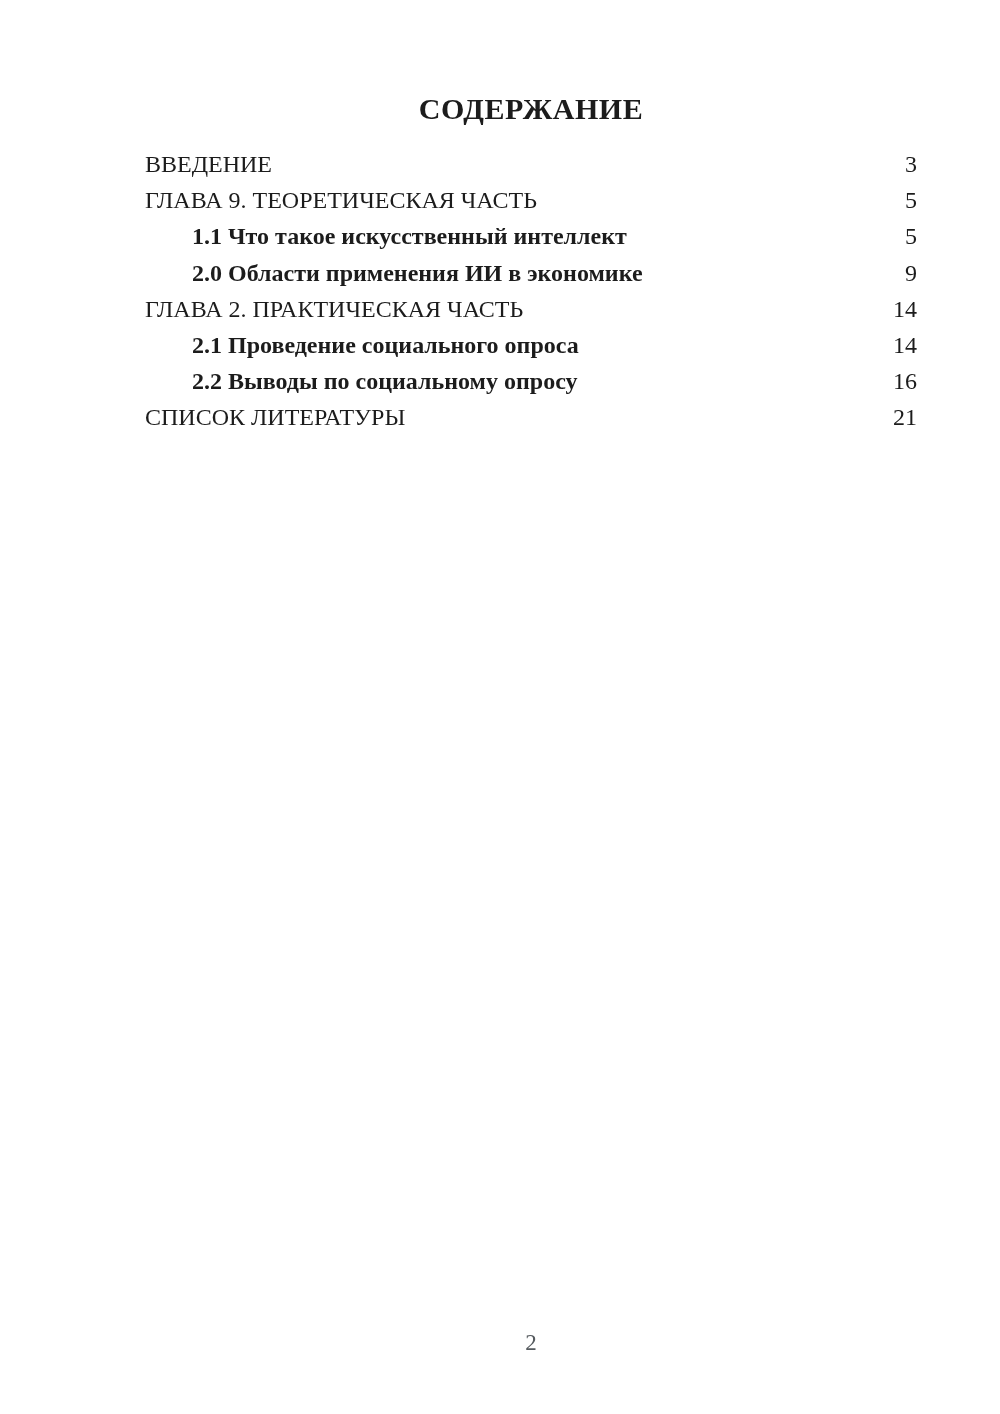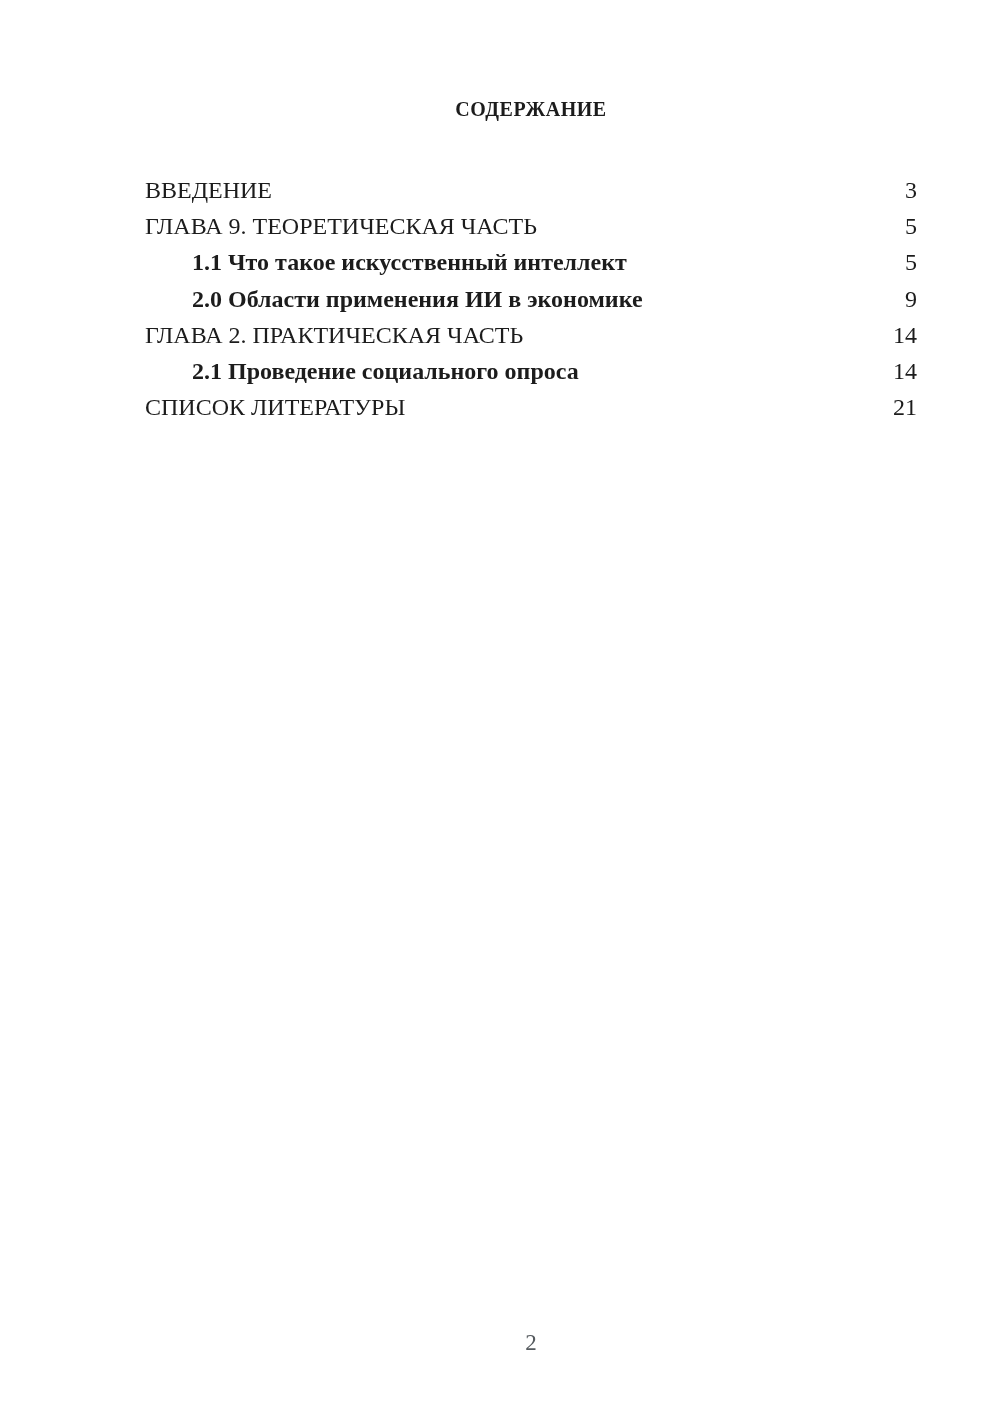--- a/index.html
+++ b/index.html
@@ -19,27 +19,27 @@
   }
   .content {
     position: absolute;
     left: 145px;
     right: 83px;
     top: 95px;
   }
   .doc-title {
     text-align: center;
     font-weight: bold;
-    font-size: 20px;
+    font-size: 30px;
     letter-spacing: 0.5px;
     line-height: 28px;
     margin: 0 0 0 0;
   }
   .toc {
-    margin-top: 49px;
+    margin-top: 23px;
   }
   .toc-row {
     display: flex;
     justify-content: space-between;
     align-items: baseline;
     font-size: 24px;
     line-height: 36.2px;
     white-space: nowrap;
   }
   .toc-row .label {
@@ -100,20 +100,24 @@
       <div class="toc-row">
         <span class="label">ГЛАВА 2. ПРАКТИЧЕСКАЯ ЧАСТЬ</span>
         <span class="pagenum">14</span>
       </div>
 
       <div class="toc-row sub">
         <span class="label">2.1 Проведение социального опроса</span>
         <span class="pagenum">14</span>
       </div>
 
+      <div class="toc-row sub">
+        <span class="label">2.2 Выводы по социальному опросу</span>
+        <span class="pagenum">16</span>
+      </div>
 
 
       <div class="toc-row">
         <span class="label">СПИСОК ЛИТЕРАТУРЫ</span>
         <span class="pagenum">21</span>
       </div>
 
     </div>
   </div>
 

